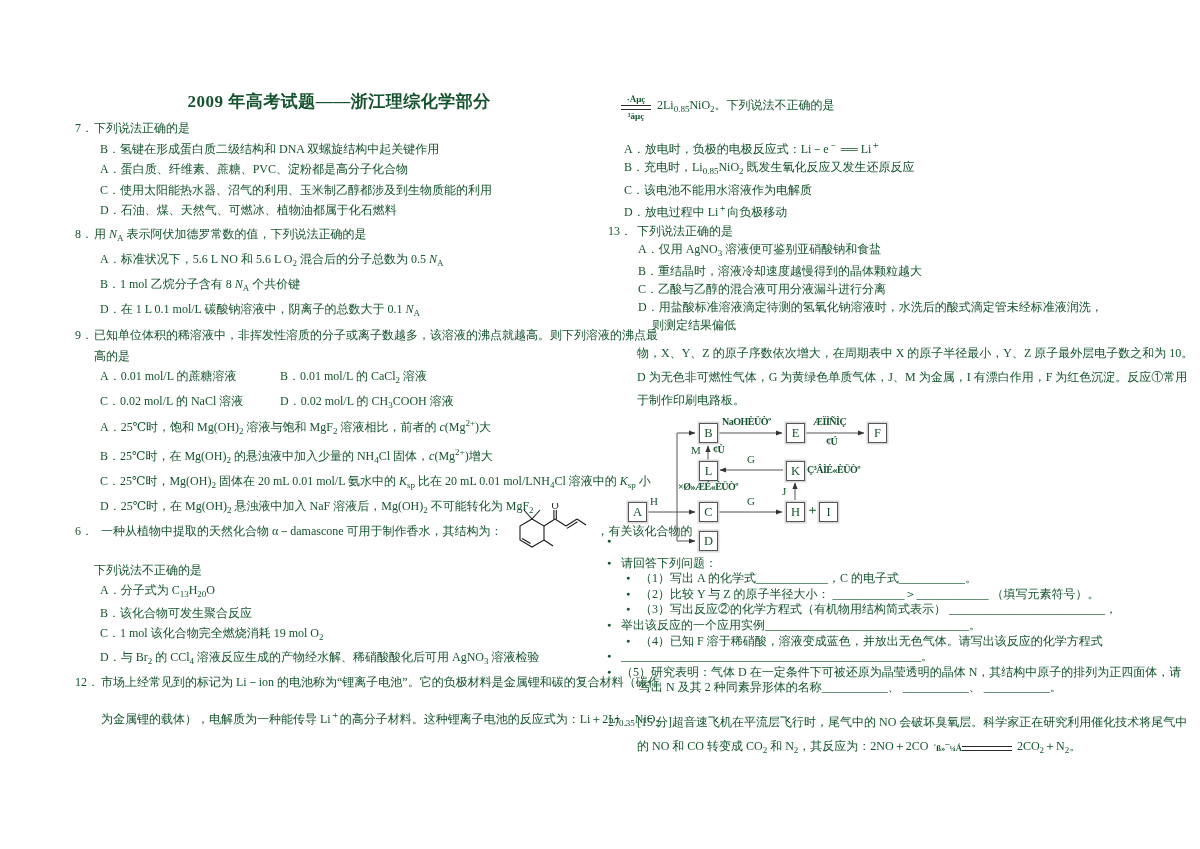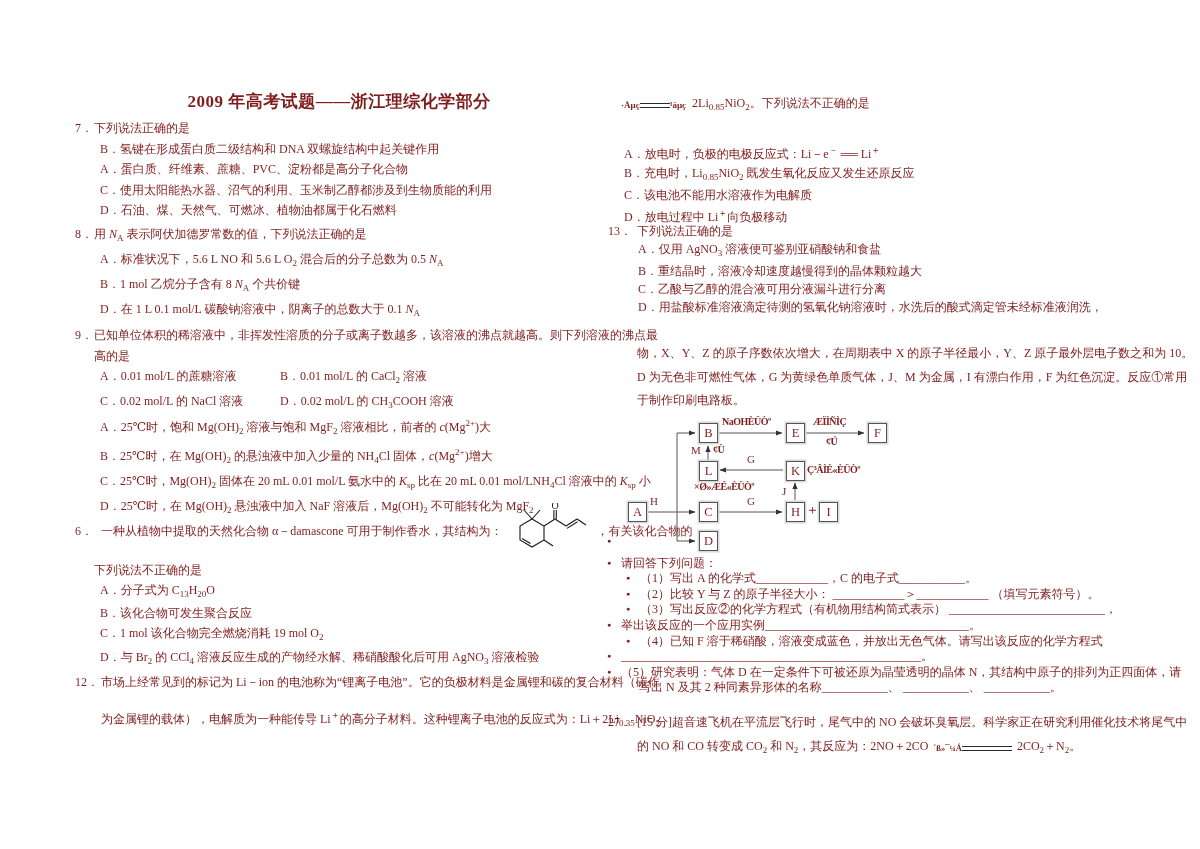--- a/index.html
+++ b/index.html
@@ -1,37 +1,37 @@
 <!DOCTYPE html>
 <html><head>
 <meta charset="utf-8">
 <style>
   html,body{margin:0;padding:0;background:#e8e8e8;}
   .page{position:relative;width:1200px;height:849px;background:#ffffff;margin:0 auto;
-        font-family:"Liberation Serif","DejaVu Serif",serif;color:#7f1d1d;font-size:12px;overflow:hidden;}
+        font-family:"Liberation Serif","DejaVu Serif",serif;color:#14532d;font-size:12px;overflow:hidden;}
   .abs{position:absolute;}
   .nw{white-space:nowrap;}
   .title{left:75px;top:90px;width:528px;text-align:center;font-size:17px;font-weight:bold;
          font-family:"Liberation Serif","DejaVu Serif",serif;letter-spacing:.5px;}
   
   .q{left:75px;width:530px;line-height:20.5px;}
   .qrow{display:flex;}
   .qnum{flex:0 0 19px;}
   .qnum2{flex:0 0 26px;}
   .opt{padding-left:25px;}
   .optgrid{padding-left:25px;display:grid;grid-template-columns:180px auto;}
   .ind18{padding-left:19px;}
   
   .rq{left:608px;width:560px;line-height:18px;}
   .rnum{flex:0 0 29px;}
   .ropt{padding-left:30px;}
   .ropt2{padding-left:44px;}
   .q26line{padding-left:29px;}
   
-  .frac{display:inline-flex;flex-direction:row;align-items:center;margin-left:13px;}
+  .frac{display:inline-flex;flex-direction:column;align-items:center;margin-left:13px;}
   .ft{font-size:9px;line-height:10px;font-weight:bold;}
   .fline{width:30px;height:3px;border-top:1px solid #2a2a2a;border-bottom:1px solid #2a2a2a;margin:1px 0;}
   .rx{display:inline-flex;flex-direction:row;align-items:center;margin:0 5px;}
   .rxl{font-size:8.5px;line-height:9px;font-weight:bold;}
   .rxline{width:50px;height:3px;border-top:1px solid #2a2a2a;border-bottom:1px solid #2a2a2a;}
   
   .bl{display:flex;align-items:baseline;height:15.6px;font-size:12px;white-space:nowrap;}
   .blt{font-size:7px;flex:0 0 14px;position:relative;top:-2px;}
   .bl.l1{margin-left:19px;}
   .bl.cont{padding-left:32px;}
@@ -136,37 +136,38 @@
 
   <div class="abs rq" style="top:94px;">
     <div class="nw" style="display:flex;align-items:center;">
       <span class="frac">
         <span class="ft">·Åµç</span>
         <span class="fline"></span>
         <span class="ft">³äµç</span>
       </span>
       <span style="margin-left:6px;">2Li<sub>0.85</sub>NiO<sub>2</sub>。下列说法不正确的是</span>
     </div>
-    <div style="margin-top:25px;line-height:18.2px;">
+    <div style="margin-top:15px;line-height:18.2px;">
       <div class="ropt nw" style="padding-left:16px;">A．放电时，负极的电极反应式：Li－e<sup>－</sup> ══ Li<sup>＋</sup></div>
       <div class="ropt nw" style="padding-left:16px;">B．充电时，Li<sub>0.85</sub>NiO<sub>2</sub> 既发生氧化反应又发生还原反应</div>
       <div class="ropt nw" style="padding-left:16px;">C．该电池不能用水溶液作为电解质</div>
       <div class="ropt nw" style="padding-left:16px;">D．放电过程中 Li<sup>＋</sup>向负极移动</div>
     </div>
   </div>
 
   <div class="abs rq" style="top:222px;">
     <div class="qrow nw">
       <span class="rnum">13．</span>
       <span>下列说法正确的是</span>
     </div>
     <div class="ropt nw">A．仅用 AgNO<sub>3</sub> 溶液便可鉴别亚硝酸钠和食盐</div>
     <div class="ropt nw">B．重结晶时，溶液冷却速度越慢得到的晶体颗粒越大</div>
     <div class="ropt nw">C．乙酸与乙醇的混合液可用分液漏斗进行分离</div>
     <div class="ropt nw">D．用盐酸标准溶液滴定待测的氢氧化钠溶液时，水洗后的酸式滴定管未经标准液润洗，</div>
+    <div class="ropt2 nw">则测定结果偏低</div>
   </div>
 
   <div class="abs rq" style="top:342px;line-height:23.5px;">
     <div class="q26line nw">物，X、Y、Z 的原子序数依次增大，在周期表中 X 的原子半径最小，Y、Z 原子最外层电子数之和为 10。</div>
     <div class="q26line nw">D 为无色非可燃性气体，G 为黄绿色单质气体，J、M 为金属，I 有漂白作用，F 为红色沉淀。反应①常用</div>
     <div class="q26line nw">于制作印刷电路板。</div>
   </div>
 
   <div class="abs diagram">
     <svg width="290" height="142" viewBox="0 0 290 142" style="position:absolute;left:0;top:0;">
@@ -200,21 +201,21 @@
     <div class="dbox" style="left:166px;top:42px;">K</div>
     <div class="dbox" style="left:79px;top:42px;">L</div>
 
     <span class="dlab" style="left:30px;top:76px;">H</span>
     <span class="dlab sm" style="left:102px;top:-3px;">NaOHÈÜÒº</span>
     <span class="dlab sm" style="left:193px;top:-3px;">ÆÏÌÑÌÇ</span>
     <span class="dlab sm" style="left:206px;top:17px;">¢Ú</span>
     <span class="dlab" style="left:71px;top:25px;">M</span>
     <span class="dlab sm" style="left:93px;top:25px;">¢Ù</span>
     <span class="dlab" style="left:127px;top:34px;">G</span>
-    <span class="dlab sm" style="left:58px;top:62px;padding-left:16px;">×Ø»ÆÉ«ÈÜÒº</span>
+    <span class="dlab sm" style="left:58px;top:62px;">×Ø»ÆÉ«ÈÜÒº</span>
     <span class="dlab sm" style="left:187px;top:45px;">Ç³ÂÌÉ«ÈÜÒº</span>
     <span class="dlab" style="left:162px;top:66px;">J</span>
     <span class="dlab" style="left:127px;top:76px;">G</span>
     <span class="dlab" style="left:186px;top:82px;font-size:13px;">＋</span>
   </div>
 
   <div class="abs" style="left:607px;top:539px;width:565px;">
     <div class="bl">
         <span class="blt">●</span>
         <span></span>

